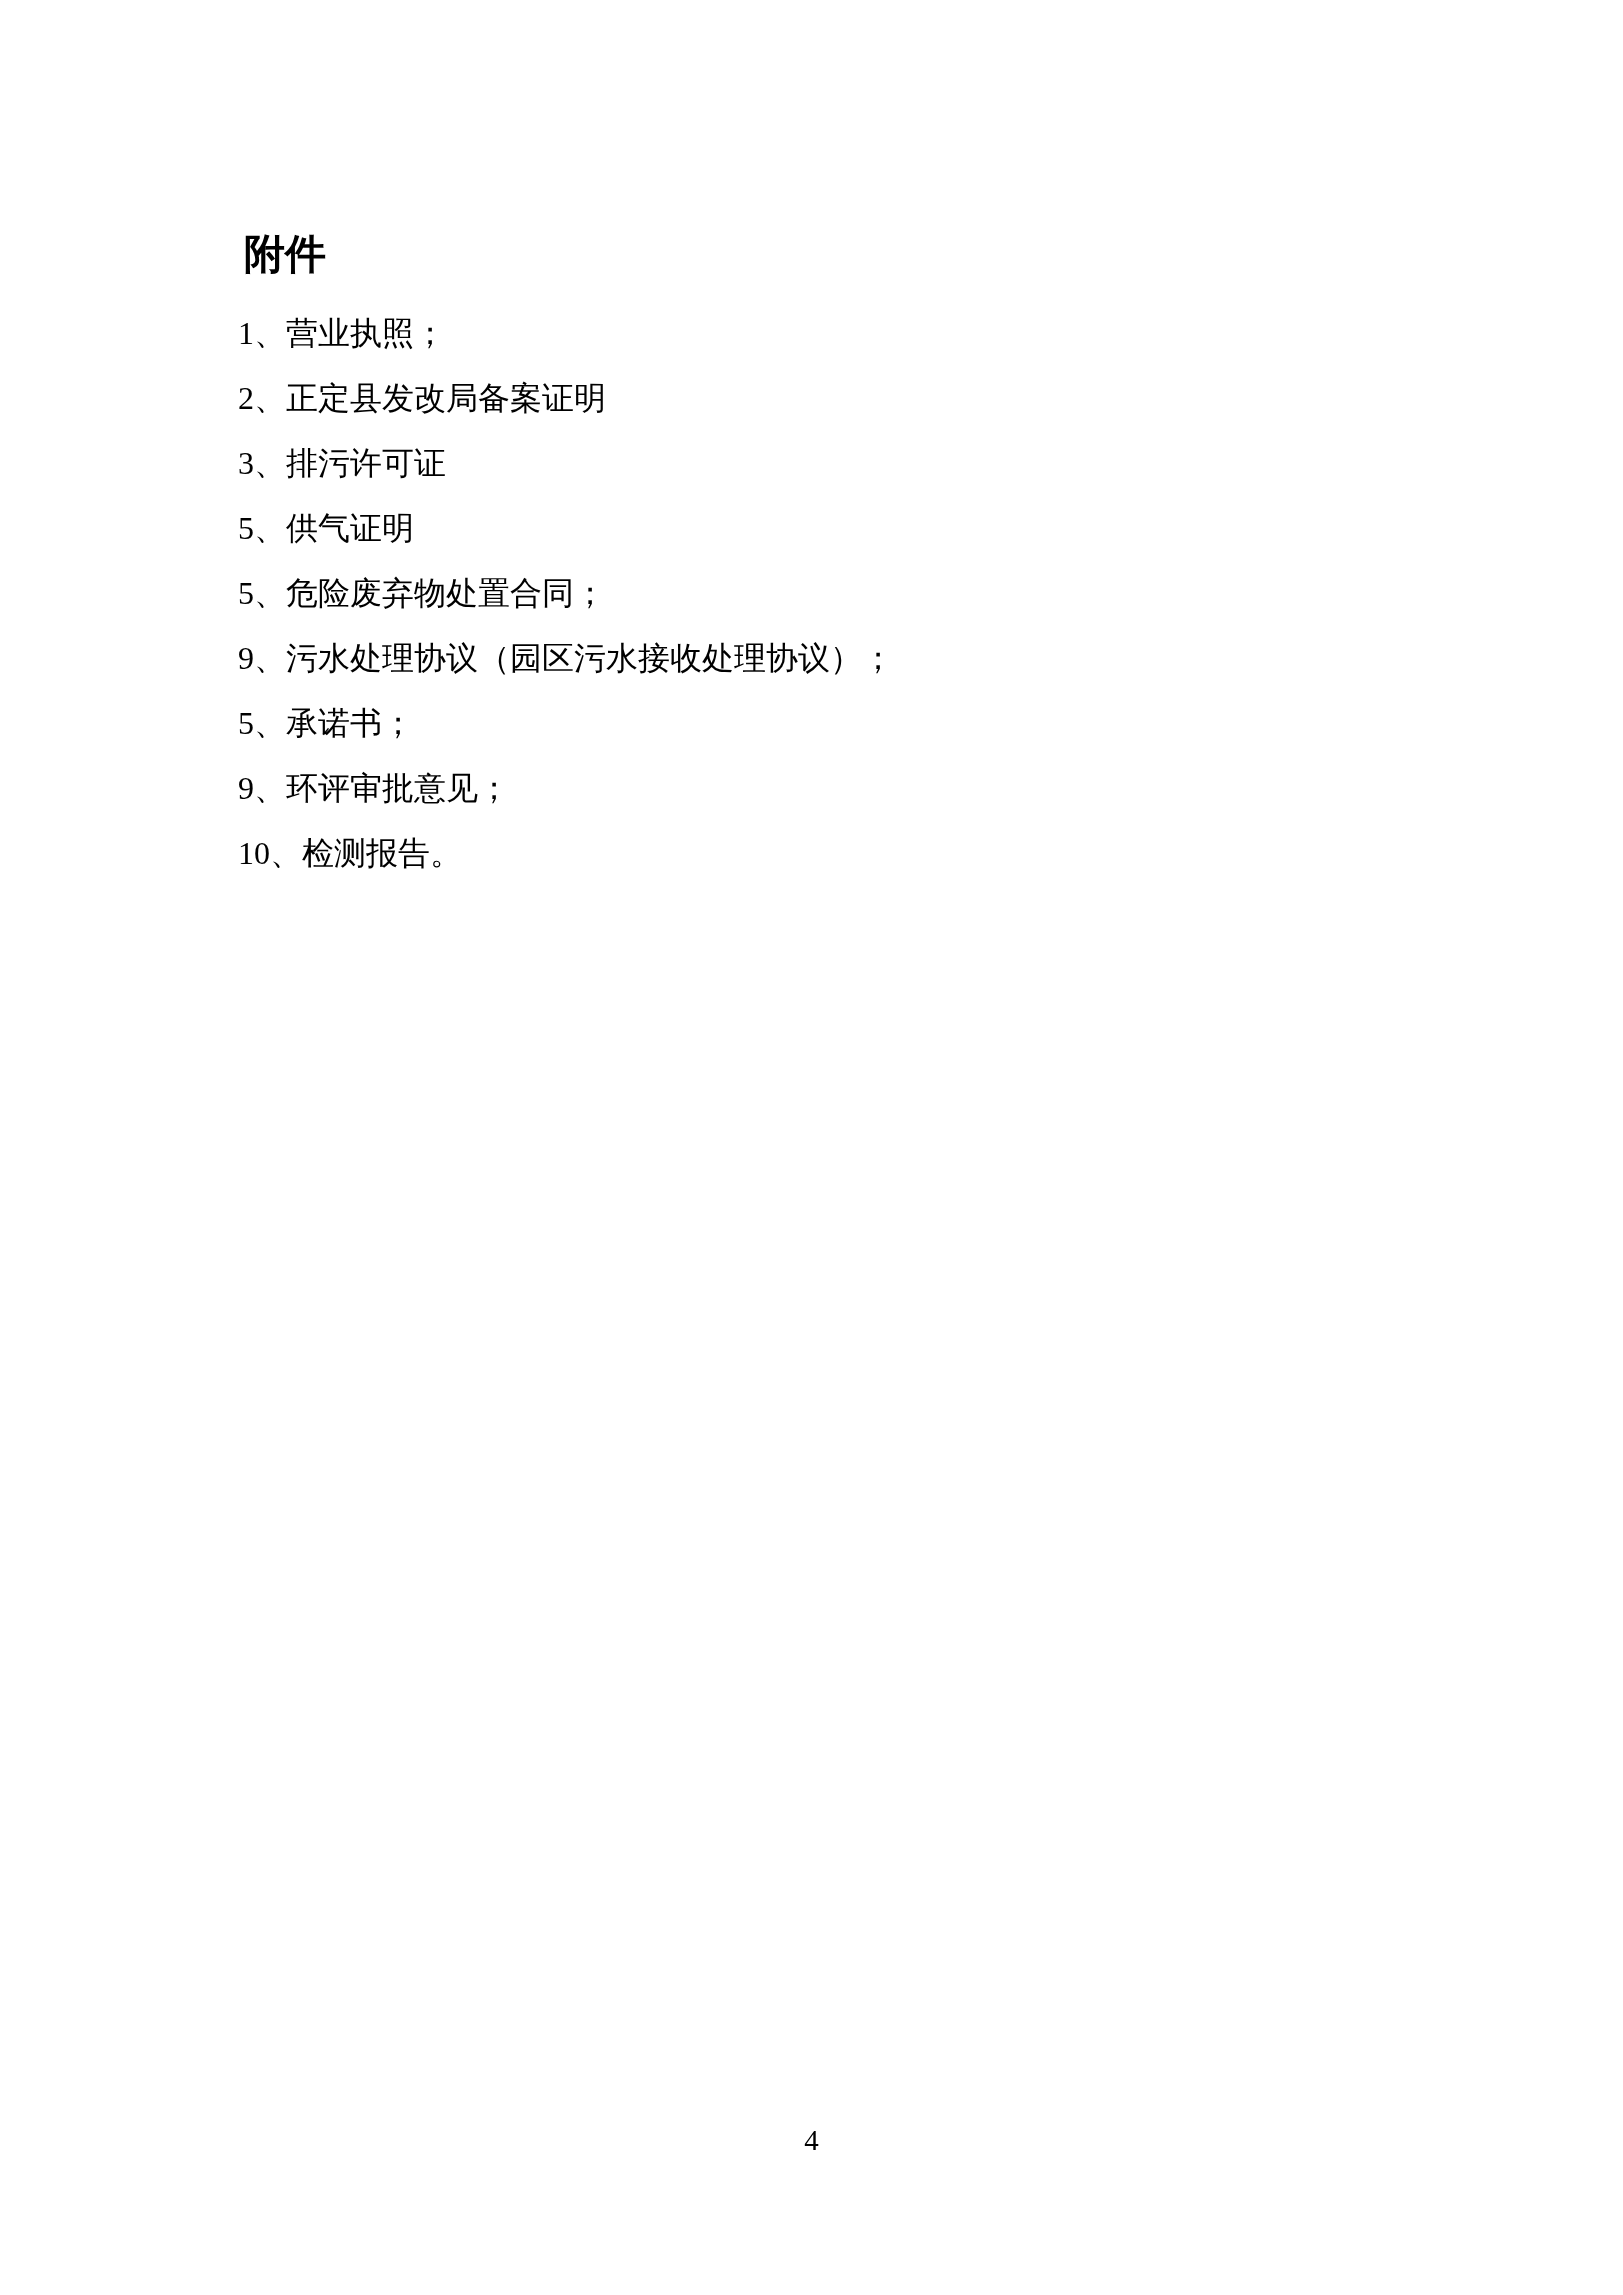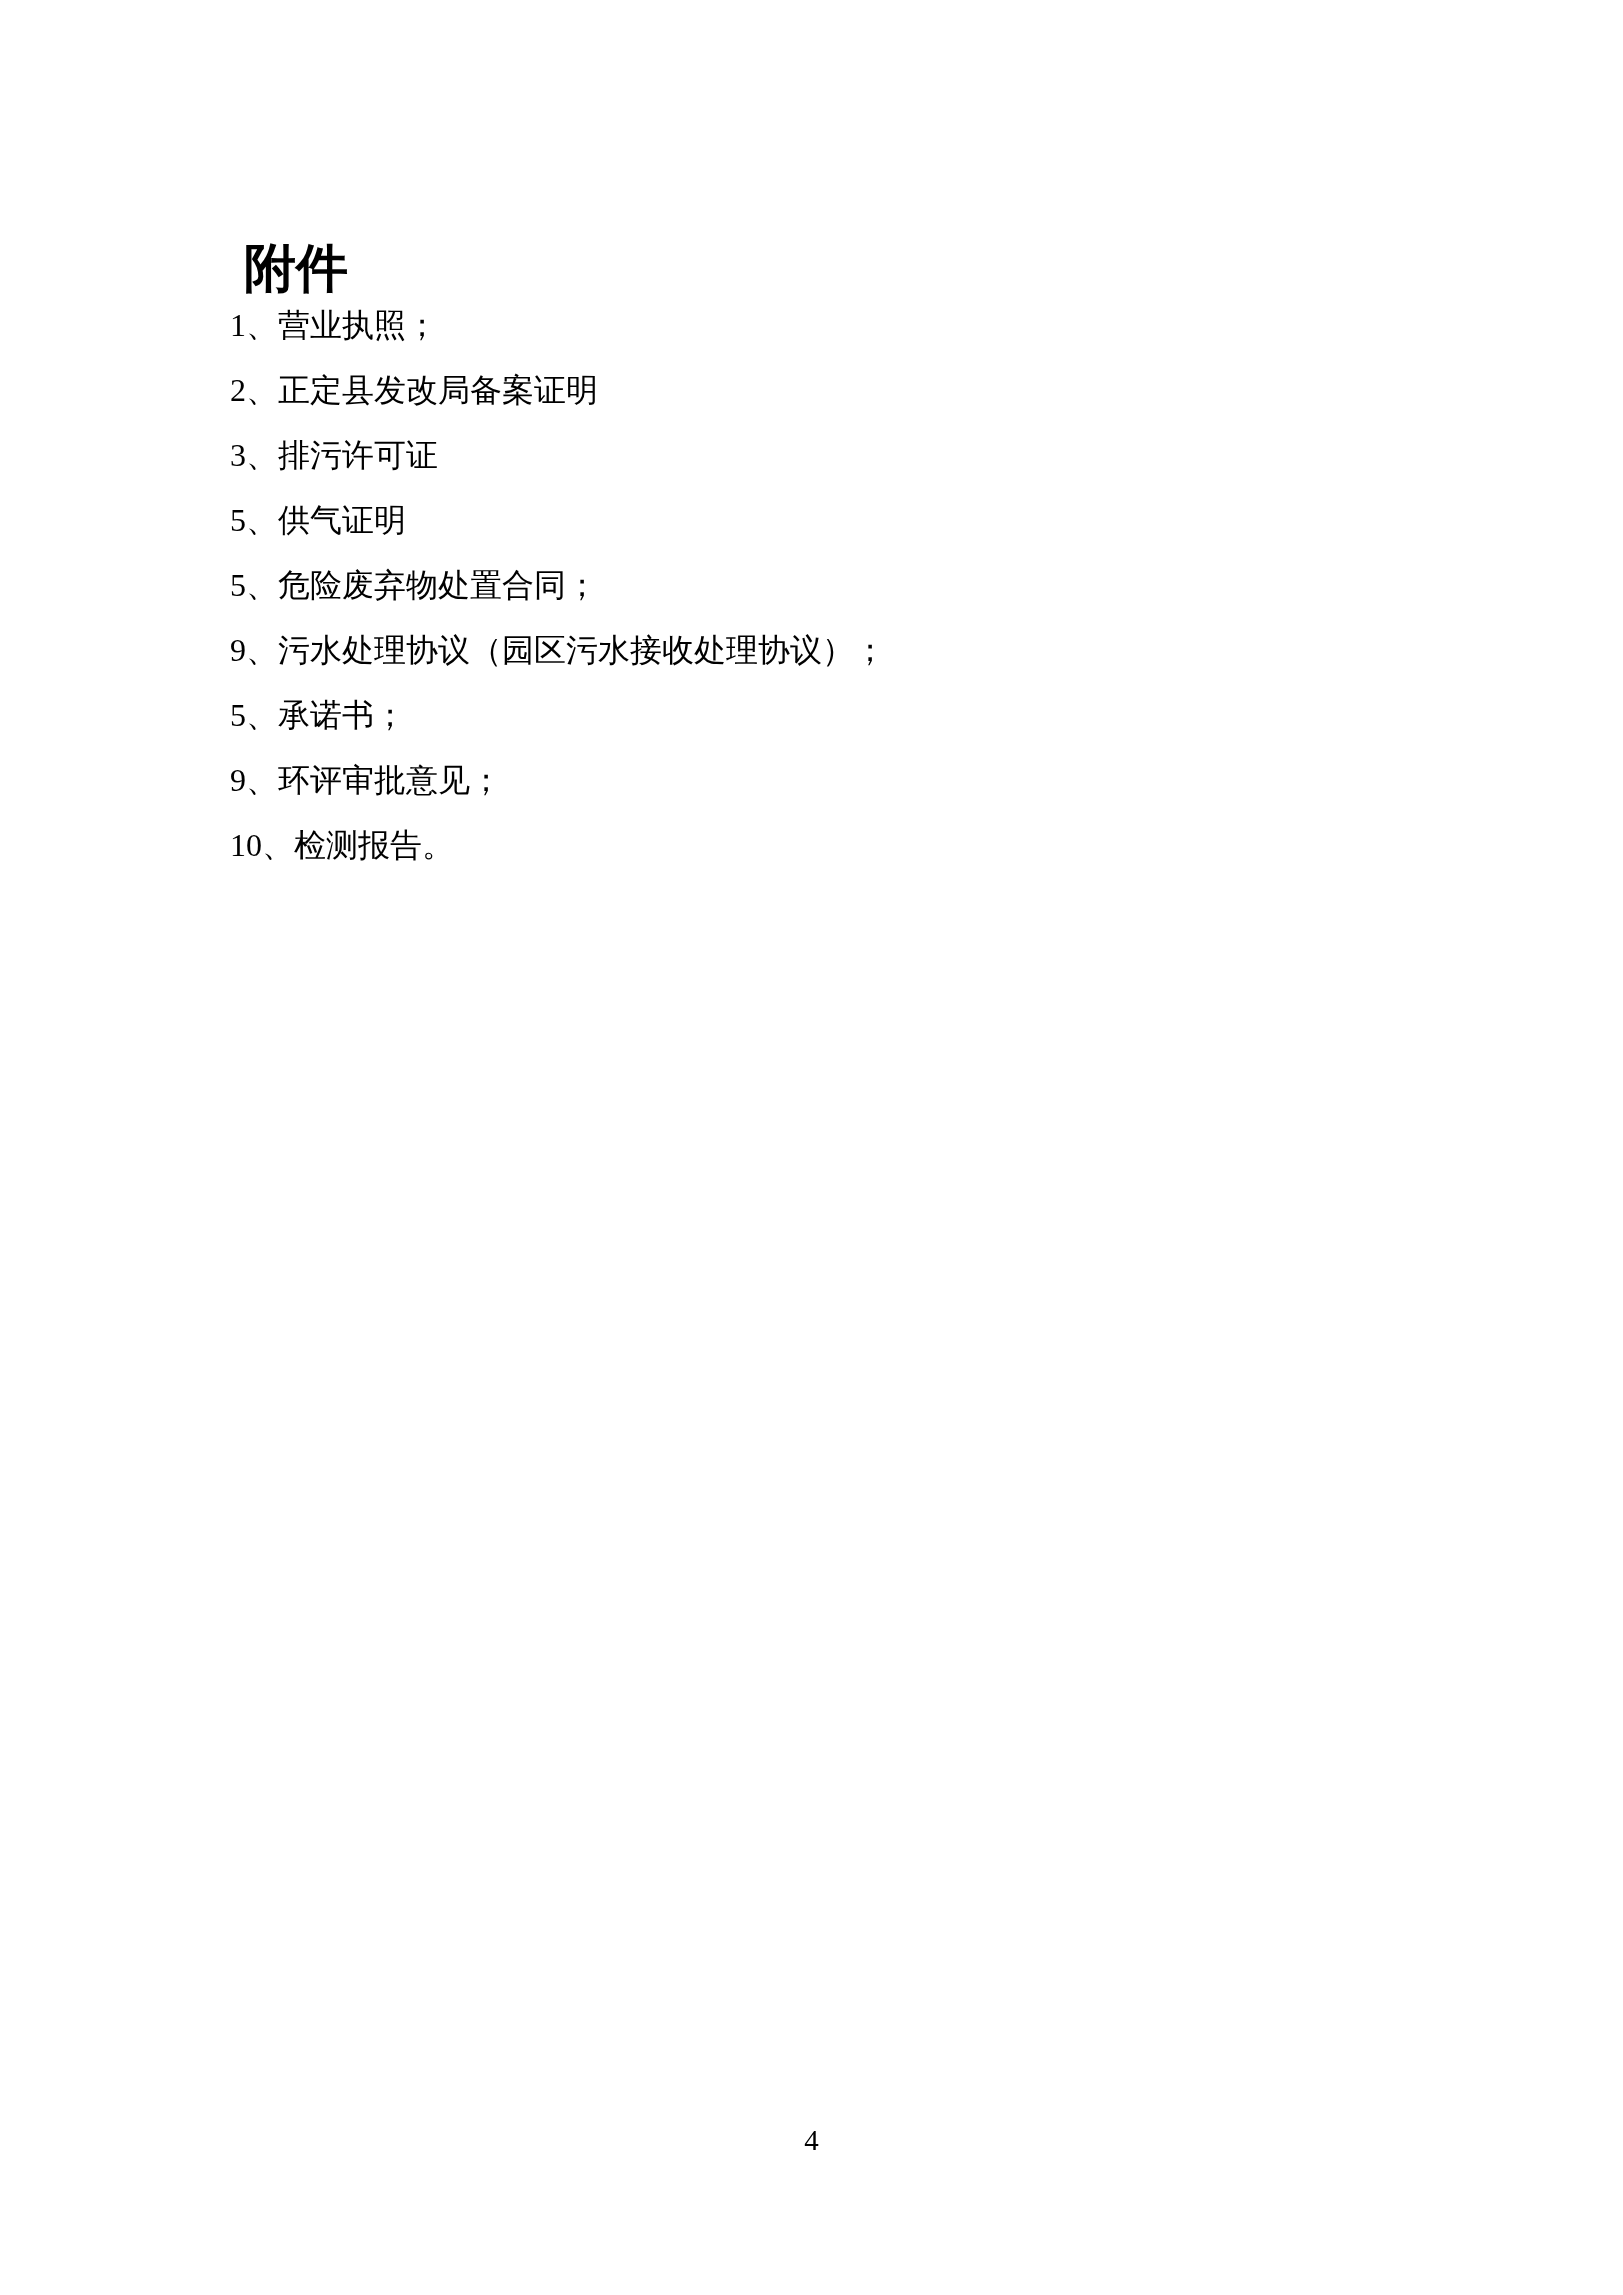--- a/index.html
+++ b/index.html
@@ -20,31 +20,31 @@
     width: 1623px;
     height: 2295px;
     background: #ffffff;
     color: #000000;
   }
   .doc-heading {
     position: absolute;
     left: 244px;
     top: 207px;
     font-family: "Liberation Sans", sans-serif; 
-    font-size: 52px;
+    font-size: 41px;
     font-weight: bold;
     line-height: 1.0;
     color: #000000;
     white-space: nowrap;
   }
   .attachment-list {
     position: absolute;
     left: 230px;
     top: 293px;
-    margin: 0;
+    margin: 8px;
     padding: 0;
     list-style: none;
     font-family: "Liberation Serif", serif; 
     font-size: 32px;
     color: #000000;
   }
   .attachment-list li {
     height: 65px;
     line-height: 65px;
     white-space: nowrap;

